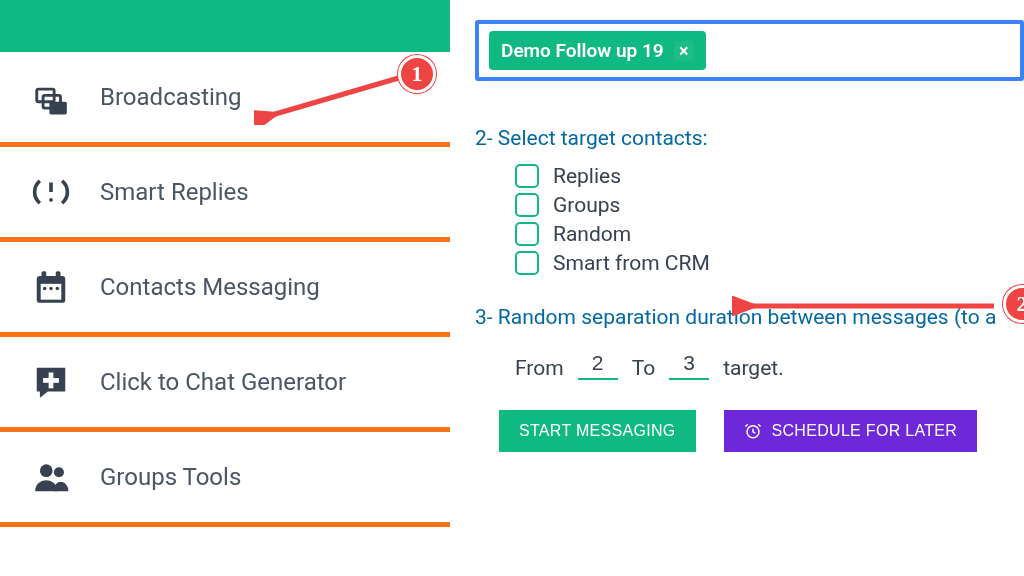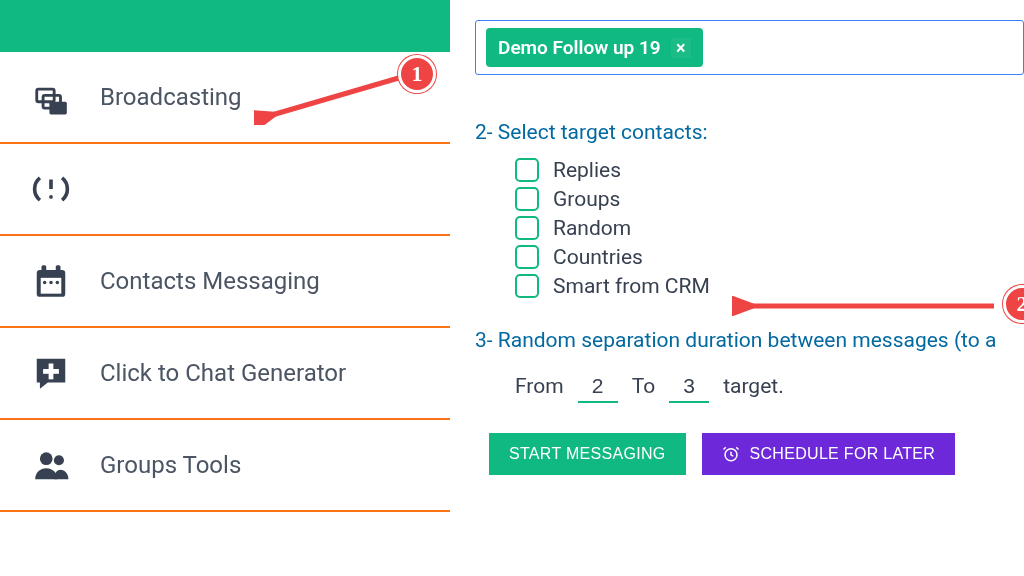--- a/index.html
+++ b/index.html
@@ -21,21 +21,21 @@
       position: relative;
     }
     .top-bar {
       height: 52px;
       background: #10b981;
     }
     .menu-item {
       display: flex;
       align-items: center;
       padding: 24px 30px;
-      border-bottom: 2px solid #f97316;
+      border-bottom: 5px solid #f97316;
       cursor: pointer;
       gap: 28px;
     }
     .menu-item .icon-wrap {
       width: 42px;
       height: 42px;
       display: flex;
       align-items: center;
       justify-content: center;
       color: #374151;
@@ -48,21 +48,21 @@
     .main {
       flex: 1;
       padding: 20px 0 20px 25px;
       position: relative;
     }
     .tag-row {
       display: flex;
       margin-bottom: 45px;
     }
     .tag-input-wrap {
-      border: 1px solid #3b82f6;
+      border: 4px solid #3b82f6;
       border-radius: 3px;
       padding: 7px 10px;
       display: inline-flex;
       width: 100%;
     }
     .tag {
       background: #10b981;
       color: #fff;
       border-radius: 4px;
       display: inline-flex;
@@ -105,40 +105,40 @@
       border-radius: 5px;
       cursor: pointer;
       flex-shrink: 0;
     }
     .cb-label {
       font-size: 21px;
       color: #374151;
     }
     .duration-row {
       display: flex;
-      align-items: flex-start;
+      align-items: flex-end;
       gap: 14px;
       margin: 22px 0 30px 40px;
       font-size: 21px;
       color: #374151;
     }
     .num-input {
       width: 40px;
       border: none;
       border-bottom: 2.5px solid #10b981;
       text-align: center;
       font-size: 21px;
       color: #374151;
       outline: none;
       padding-bottom: 3px;
     }
     .buttons-row {
       display: flex;
-      gap: 16px;
-      margin-left: 14px;
+      gap: 28px;
+      margin-left: 24px;
     }
     .btn {
       border: none;
       padding: 12px 20px;
       font-size: 16px;
       font-weight: 500;
       color: #fff;
       cursor: pointer;
       display: inline-flex;
       align-items: center;
@@ -196,20 +196,21 @@
 
     <div class="menu-item">
       <span class="icon-wrap">
         <svg width="38" height="38" viewBox="0 0 24 24" fill="none" stroke="currentColor" stroke-width="2.3">
           <path d="M5 5 A9 9 0 0 0 5 19"></path>
           <path d="M19 19 A9 9 0 0 0 19 5"></path>
           <line x1="12" y1="6" x2="12" y2="12"></line>
           <circle cx="12" cy="17" r="1.2" fill="currentColor" stroke="none"></circle>
         </svg>
       </span>
+      <span class="label">Smart Replies</span>
     </div>
 
     <div class="menu-item">
       <span class="icon-wrap">
         <svg width="38" height="38" viewBox="0 0 24 24" fill="currentColor">
           <rect x="3" y="5" width="18" height="17" rx="2"></rect>
           <rect x="6" y="2" width="3" height="5" rx="1"></rect>
           <rect x="15" y="2" width="3" height="5" rx="1"></rect>
           <rect x="5.5" y="10" width="13" height="10" fill="#fff"></rect>
           <circle cx="8" cy="13" r="1.1"></circle>
@@ -260,24 +261,20 @@
         <div class="cb"></div>
         <span class="cb-label">Replies</span>
       </div>
       <div class="checkbox-row">
         <div class="cb"></div>
         <span class="cb-label">Groups</span>
       </div>
       <div class="checkbox-row">
         <div class="cb"></div>
         <span class="cb-label">Random</span>
-      </div>
-      <div class="checkbox-row">
-        <div class="cb"></div>
-        <span class="cb-label">Countries</span>
       </div>
       <div class="checkbox-row">
         <div class="cb"></div>
         <span class="cb-label">Smart from CRM</span>
       </div>
     </div>
 
     <div class="section-label">3- Random separation duration between messages (to a</div>
     <div class="duration-row">
       <span>From</span>

